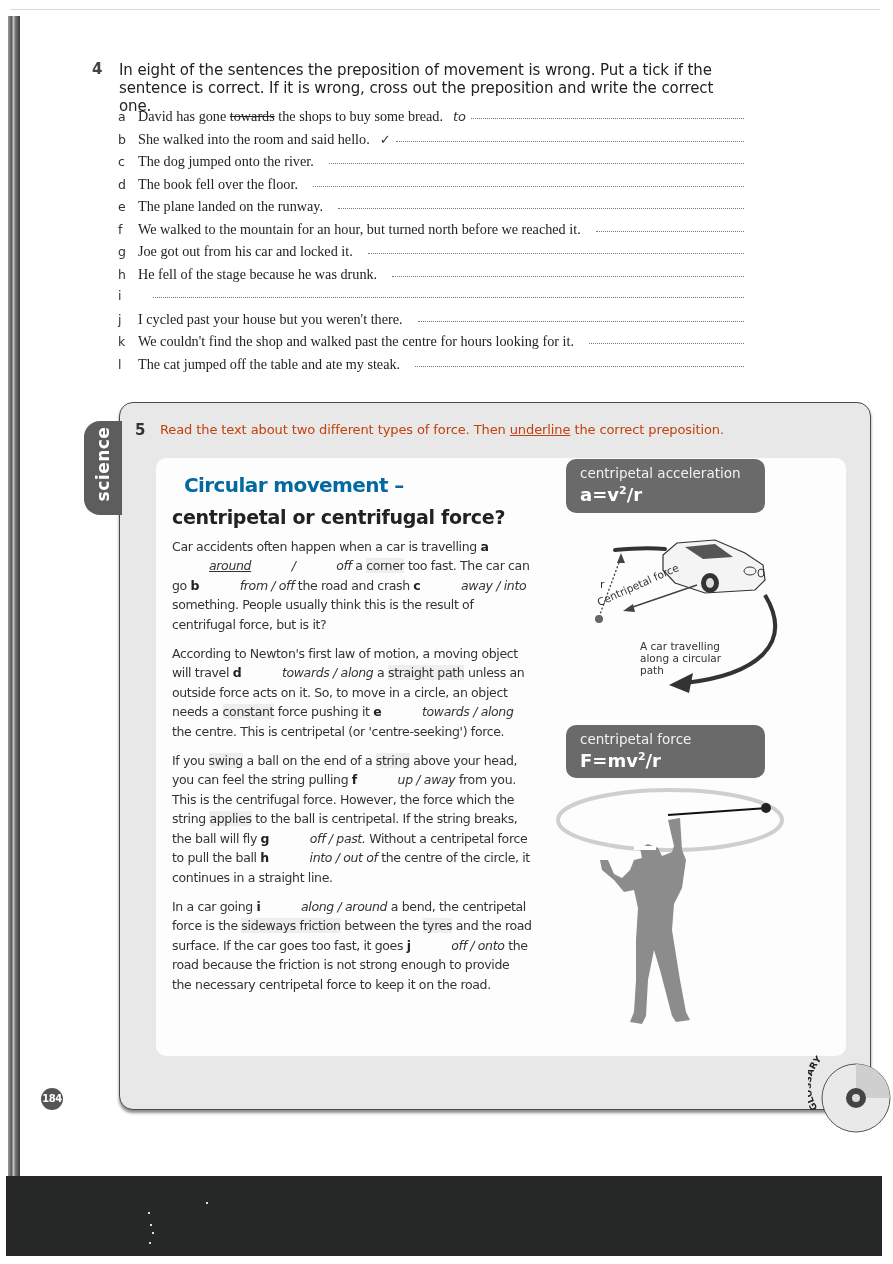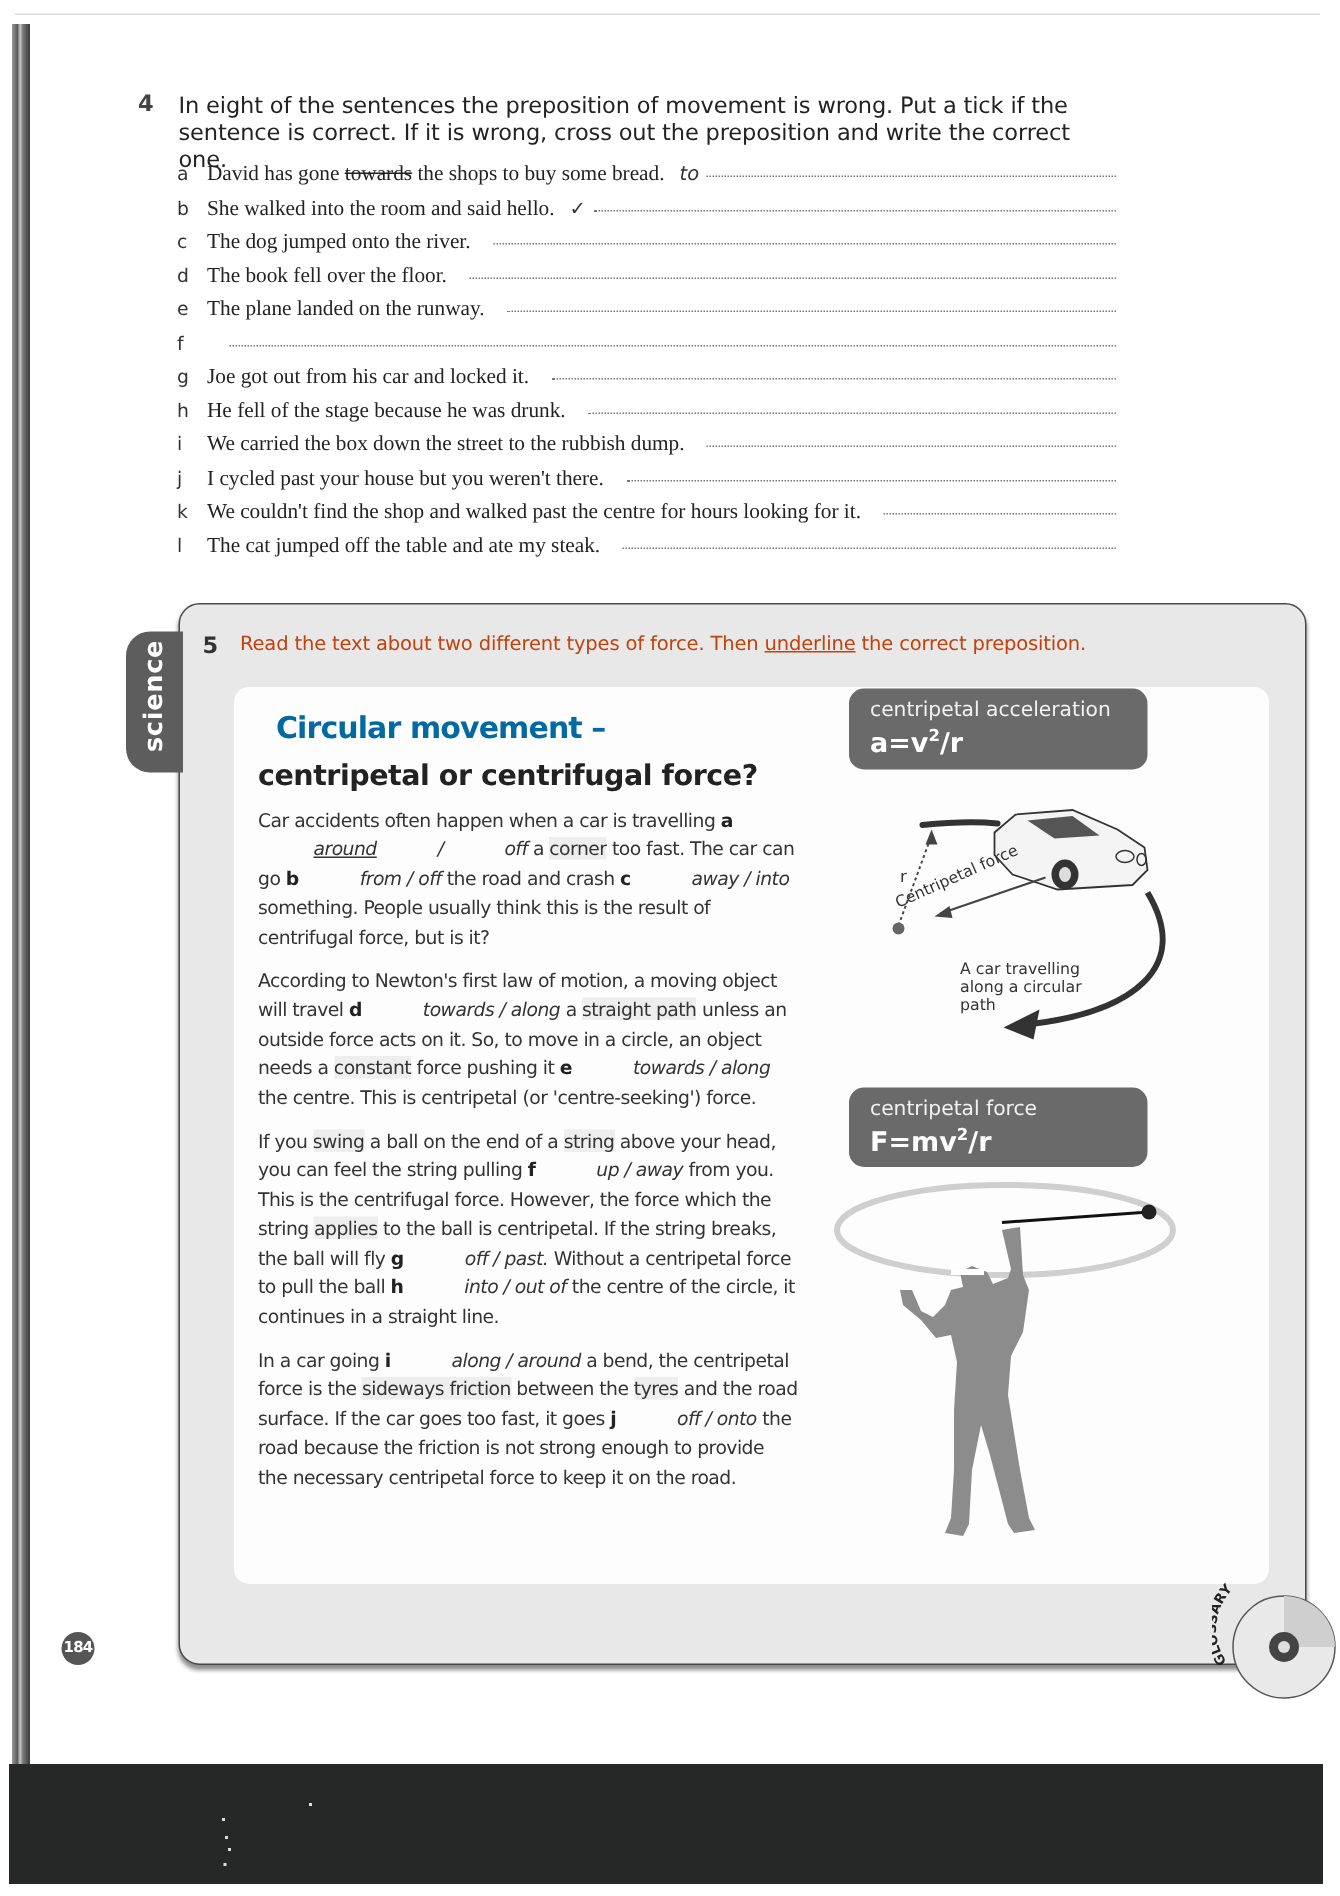--- a/index.html
+++ b/index.html
@@ -91,38 +91,38 @@
         <span class="ex4-dots"></span>
       </div>
       <div class="ex4-row">
         <span class="ex4-letter">e</span>
         <span class="ex4-text"><span>The plane landed on the runway.</span><s></s><span></span></span>
         <span class="ex4-answer"></span>
         <span class="ex4-dots"></span>
       </div>
       <div class="ex4-row">
         <span class="ex4-letter">f</span>
+        <span class="ex4-text"><span>We walked to the mountain for an hour, but turned north before we reached it.</span><s></s><span></span></span>
         <span class="ex4-answer"></span>
         <span class="ex4-dots"></span>
       </div>
       <div class="ex4-row">
         <span class="ex4-letter">g</span>
         <span class="ex4-text"><span>Joe got out from his car and locked it.</span><s></s><span></span></span>
         <span class="ex4-answer"></span>
         <span class="ex4-dots"></span>
       </div>
       <div class="ex4-row">
         <span class="ex4-letter">h</span>
         <span class="ex4-text"><span>He fell of the stage because he was drunk.</span><s></s><span></span></span>
         <span class="ex4-answer"></span>
         <span class="ex4-dots"></span>
       </div>
       <div class="ex4-row">
         <span class="ex4-letter">i</span>
-        <span class="ex4-text"><span>We carried the box down the street to the rubbish dump.</span><s></s><span></span></span>
         <span class="ex4-answer"></span>
         <span class="ex4-dots"></span>
       </div>
       <div class="ex4-row">
         <span class="ex4-letter">j</span>
         <span class="ex4-text"><span>I cycled past your house but you weren't there.</span><s></s><span></span></span>
         <span class="ex4-answer"></span>
         <span class="ex4-dots"></span>
       </div>
       <div class="ex4-row">

